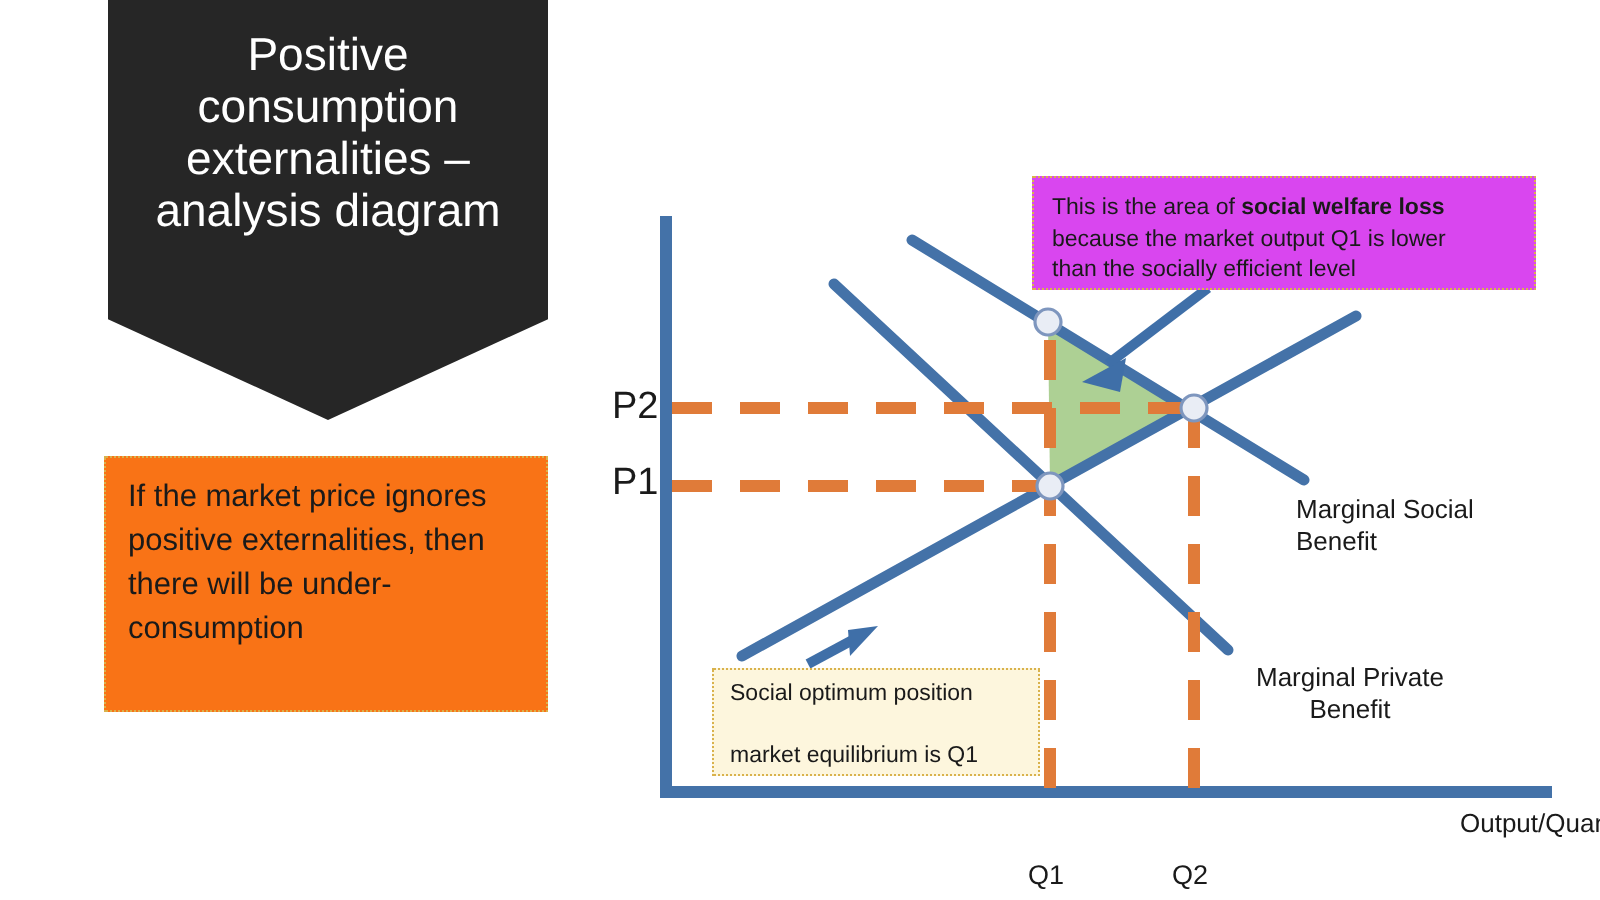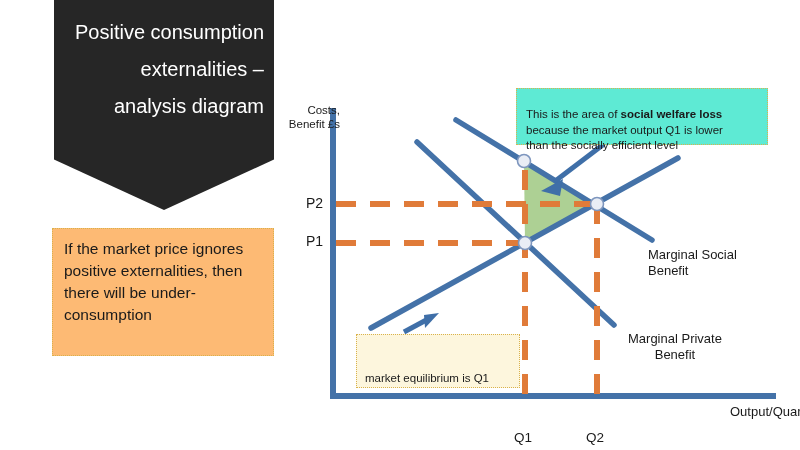--- a/index.html
+++ b/index.html
@@ -32,31 +32,31 @@
     background: #262626;
     clip-path: polygon(0% 0%, 100% 0%, 100% 76%, 50% 100%, 0% 76%);
     box-sizing: border-box;
     display: flex;
     align-items: flex-start;
     justify-content: center;
     padding-top: 14px;
   }
   .title-banner .title-text {
     color: #ffffff;
-    font-size: 20px;
-    line-height: 37px;
-    text-align: right;
+    font-size: 23px;
+    line-height: 26px;
+    text-align: center;
     width: 200px;
     font-weight: 400;
   }
 
   
   .callout {
     position: absolute;
-    background: #fdba74;
+    background: #f97316;
     border: 1px dotted #d9b24c;
     box-sizing: border-box;
   }
   .callout .body {
     font-size: 15.5px;
     line-height: 22px;
     color: #1a1a1a;
   }
 
   #left-callout {
@@ -65,22 +65,22 @@
     width: 222px;
     height: 128px;
     padding: 9px 10px 0 11px;
   }
 
   #top-callout {
     left: 516px;
     top: 88px;
     width: 252px;
     height: 57px;
-    padding: 18px 8px 0 9px;
-    background: #5eead4;
+    padding: 8px 8px 0 9px;
+    background: #d946ef;
   }
   #top-callout .body {
     font-size: 11.5px;
     line-height: 15.5px;
   }
   #top-callout b { font-weight: 700; }
 
   #bottom-callout {
     left: 356px;
     top: 334px;
@@ -96,21 +96,21 @@
 
   
   .lbl {
     position: absolute;
     color: #1a1a1a;
     font-size: 12.5px;
     line-height: 15px;
     white-space: pre-line;
   }
   .lbl.axis-unit { font-size: 11.5px; line-height: 14px; text-align: right; }
-  .lbl.price { font-size: 14px; }
+  .lbl.price { font-size: 19px; }
   .lbl.qty { font-size: 13.5px; margin-top: 26px; }
   .lbl.curve { font-size: 13px; line-height: 16px; }
   .lbl.xaxis { font-size: 13px; }
 
   #lbl-costs   { left: 288px; top: 103px; width: 52px; }
   #lbl-p2      { left: 306px; top: 196px; }
   #lbl-p1      { left: 306px; top: 234px; }
   #lbl-q1      { left: 514px; top: 404px; }
   #lbl-q2      { left: 586px; top: 404px; }
   #lbl-output  { left: 686px; top: 404px; margin-left: 44px; }
@@ -170,21 +170,20 @@
     <g>
       <line x1="404" y1="332" x2="430" y2="318" stroke="#3F6FA8" stroke-width="5"></line>
       <polygon points="439,313 425,328 424,315" fill="#3F6FA8"></polygon>
     </g>
 
     <circle cx="524" cy="161" r="6.5" fill="#E9EDF5" stroke="#7E96BE" stroke-width="1.6"></circle>
     <circle cx="597" cy="204" r="6.5" fill="#E9EDF5" stroke="#7E96BE" stroke-width="1.6"></circle>
     <circle cx="525" cy="243" r="6.5" fill="#E9EDF5" stroke="#7E96BE" stroke-width="1.6"></circle>
   </svg>
 
-  <div class="lbl axis-unit" id="lbl-costs">Costs, Benefit £s</div>
 
   <div class="lbl price" id="lbl-p2">P2</div>
   <div class="lbl price" id="lbl-p1">P1</div>
 
   <div class="lbl qty" id="lbl-q1">Q1</div>
   <div class="lbl qty" id="lbl-q2">Q2</div>
 
   <div class="lbl xaxis" id="lbl-output">Output/Quantity</div>
 
   <div class="lbl curve" id="lbl-msb">Marginal Social
@@ -195,19 +194,19 @@
   <div class="callout" id="top-callout">
     <div class="body">
       <span>This is the area of </span><b>social welfare loss</b><br>
       <span>because the market output Q1 is lower</span><br>
       <span>than the socially efficient level</span>
     </div>
   </div>
 
   <div class="callout" id="bottom-callout">
     <div class="body">
-      <br>
+      <span>Social optimum position</span><br>
       <br>
       <span>market equilibrium is Q1</span>
     </div>
   </div>
 
 </div>
 
 </body></html>

